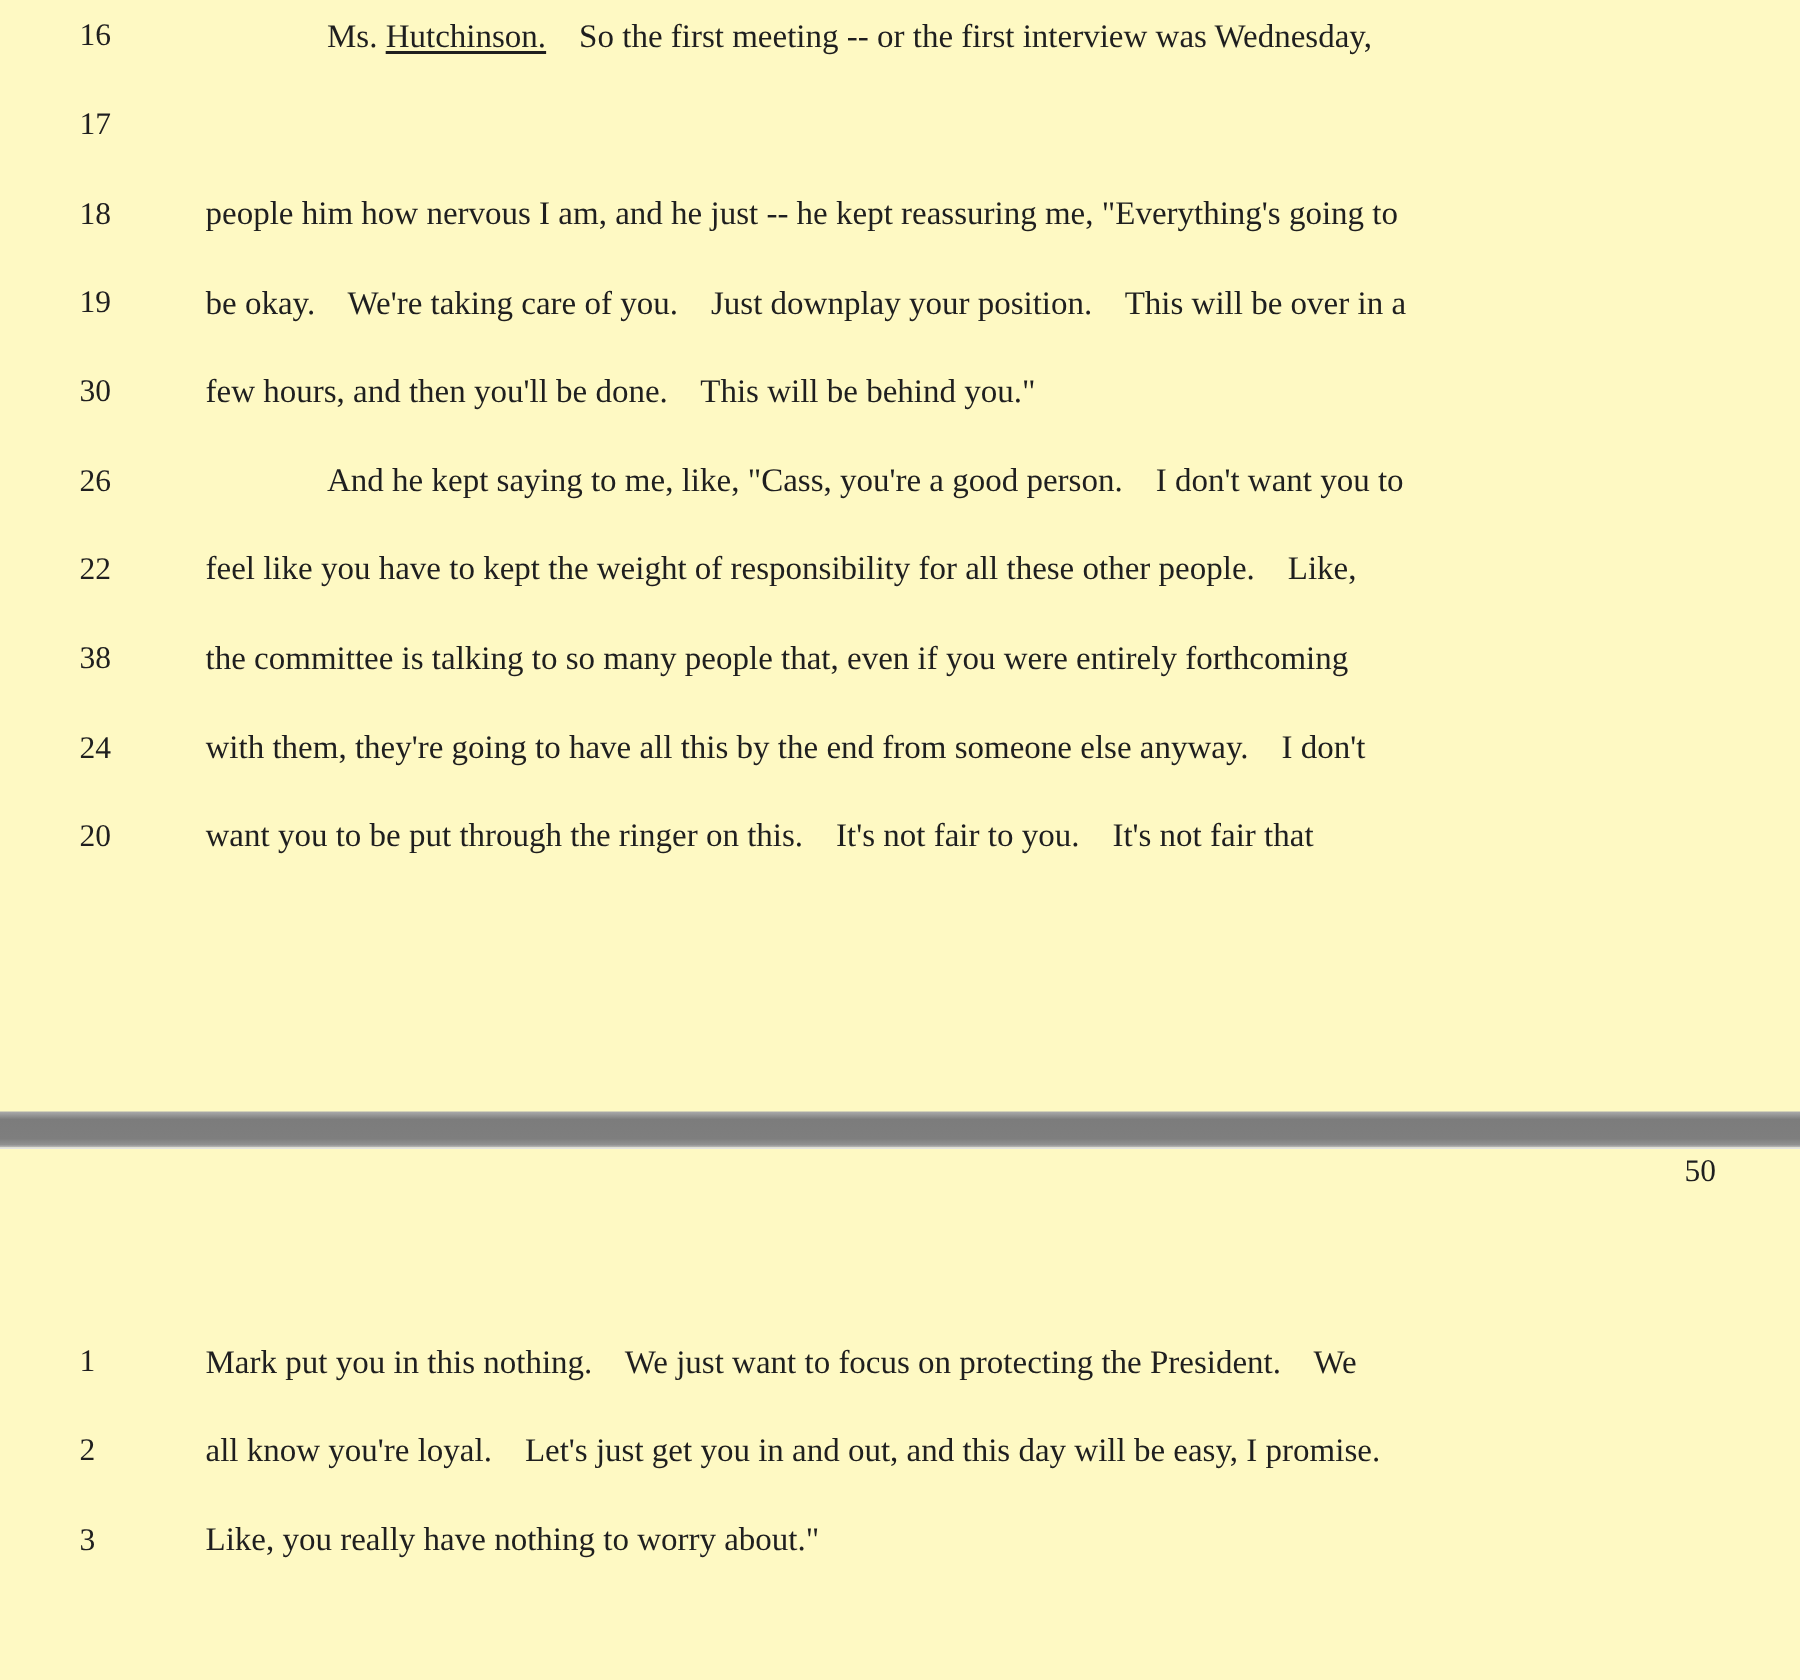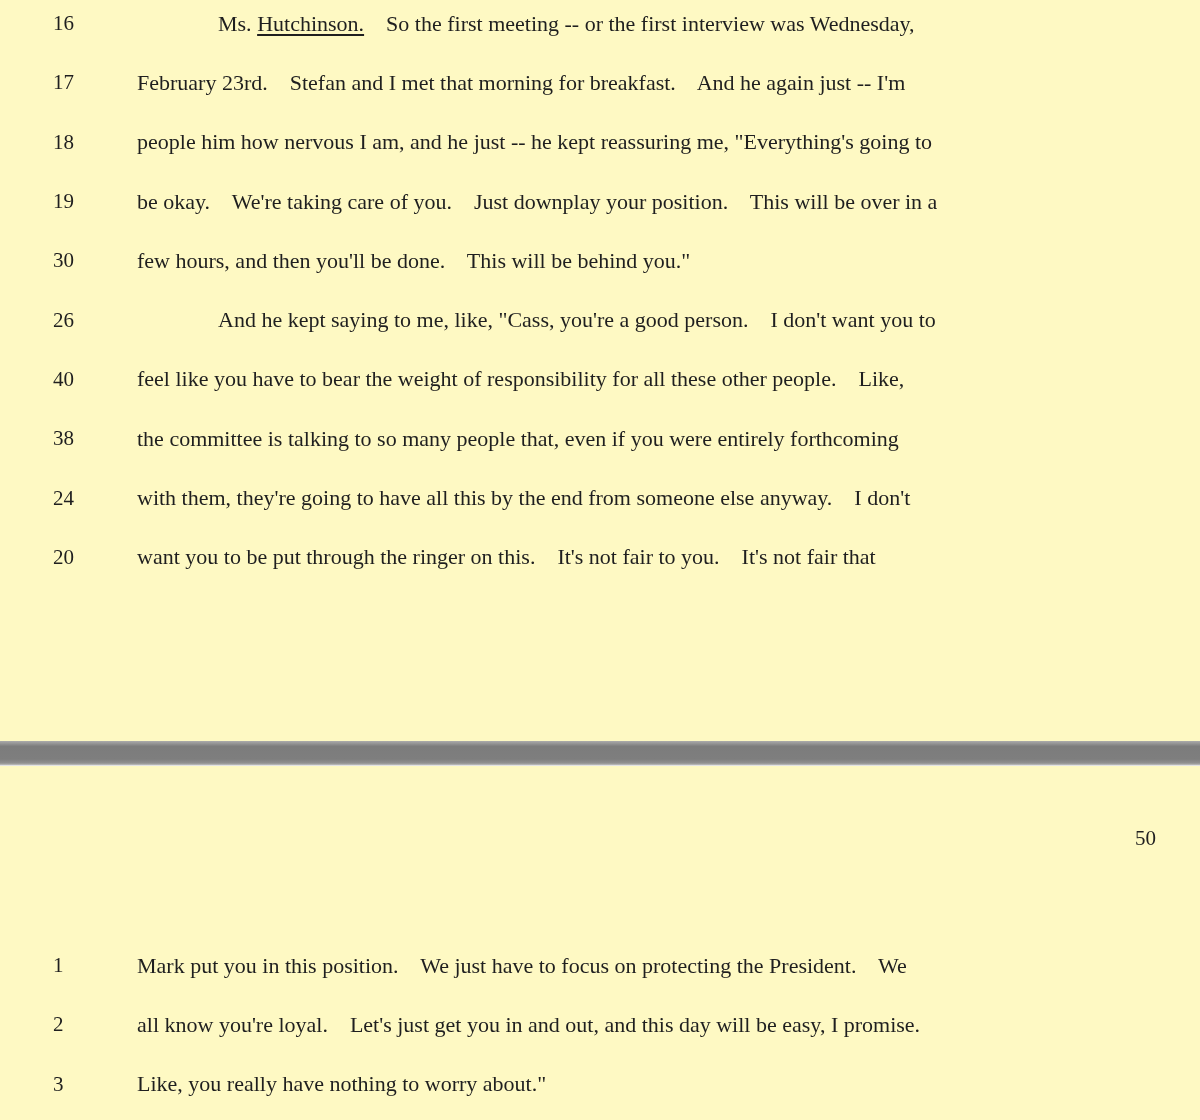--- a/index.html
+++ b/index.html
@@ -44,47 +44,45 @@
     text-underline-offset: 3px;
   }
   .page-break-bar {
     margin-top: 154px;
     width: 1200px;
     height: 24px;
     background: linear-gradient(180deg, #ababab 0%, #7c7c7c 22%, #7e7e7e 75%, #909090 92%, #bfbfbf 100%);
     border-bottom: 1px solid #e3e3e3;
   }
   .page-number-row {
-    margin-top: 58px;
     height: 30px;
     display: flex;
     justify-content: flex-end;
     align-items: center;
-    padding-right: 44px;
+    padding-right: 56px;
     font-size: 21px;
   }
   .transcript-bottom {
     margin-top: 82px;
   }
 </style>
 </head>
 <body>
 
 <div class="viewport">
 
   <div class="transcript">
 
     <div class="row indent">
       <span class="num">16</span>
       <span class="text"><span>Ms. </span><span class="underline">Hutchinson.</span><span>    So the first meeting -- or the first interview was Wednesday,</span></span>
     </div>
 
     <div class="row">
       <span class="num">17</span>
-      <span class="text">February 23rd.    Stefan and I met that morning for breakfast.    And he again just -- I'm</span>
     </div>
 
     <div class="row">
       <span class="num">18</span>
       <span class="text">people him how nervous I am, and he just -- he kept reassuring me, "Everything's going to</span>
     </div>
 
     <div class="row">
       <span class="num">19</span>
       <span class="text">be okay.    We're taking care of you.    Just downplay your position.    This will be over in a</span>
@@ -94,22 +92,22 @@
       <span class="num">30</span>
       <span class="text">few hours, and then you'll be done.    This will be behind you."</span>
     </div>
 
     <div class="row indent">
       <span class="num">26</span>
       <span class="text">And he kept saying to me, like, "Cass, you're a good person.    I don't want you to</span>
     </div>
 
     <div class="row">
-      <span class="num">40</span>
-      <span class="text">feel like you have to bear the weight of responsibility for all these other people.    Like,</span>
+      <span class="num">22</span>
+      <span class="text">feel like you have to kept the weight of responsibility for all these other people.    Like,</span>
     </div>
 
     <div class="row">
       <span class="num">38</span>
       <span class="text">the committee is talking to so many people that, even if you were entirely forthcoming</span>
     </div>
 
     <div class="row">
       <span class="num">24</span>
       <span class="text">with them, they're going to have all this by the end from someone else anyway.    I don't</span>
@@ -125,21 +123,21 @@
   <div class="page-break-bar"></div>
 
   <div class="page-number-row">
     <span>50</span>
   </div>
 
   <div class="transcript transcript-bottom">
 
     <div class="row">
       <span class="num">1</span>
-      <span class="text">Mark put you in this position.    We just have to focus on protecting the President.    We</span>
+      <span class="text">Mark put you in this nothing.    We just want to focus on protecting the President.    We</span>
     </div>
 
     <div class="row">
       <span class="num">2</span>
       <span class="text">all know you're loyal.    Let's just get you in and out, and this day will be easy, I promise.</span>
     </div>
 
     <div class="row">
       <span class="num">3</span>
       <span class="text">Like, you really have nothing to worry about."</span>

